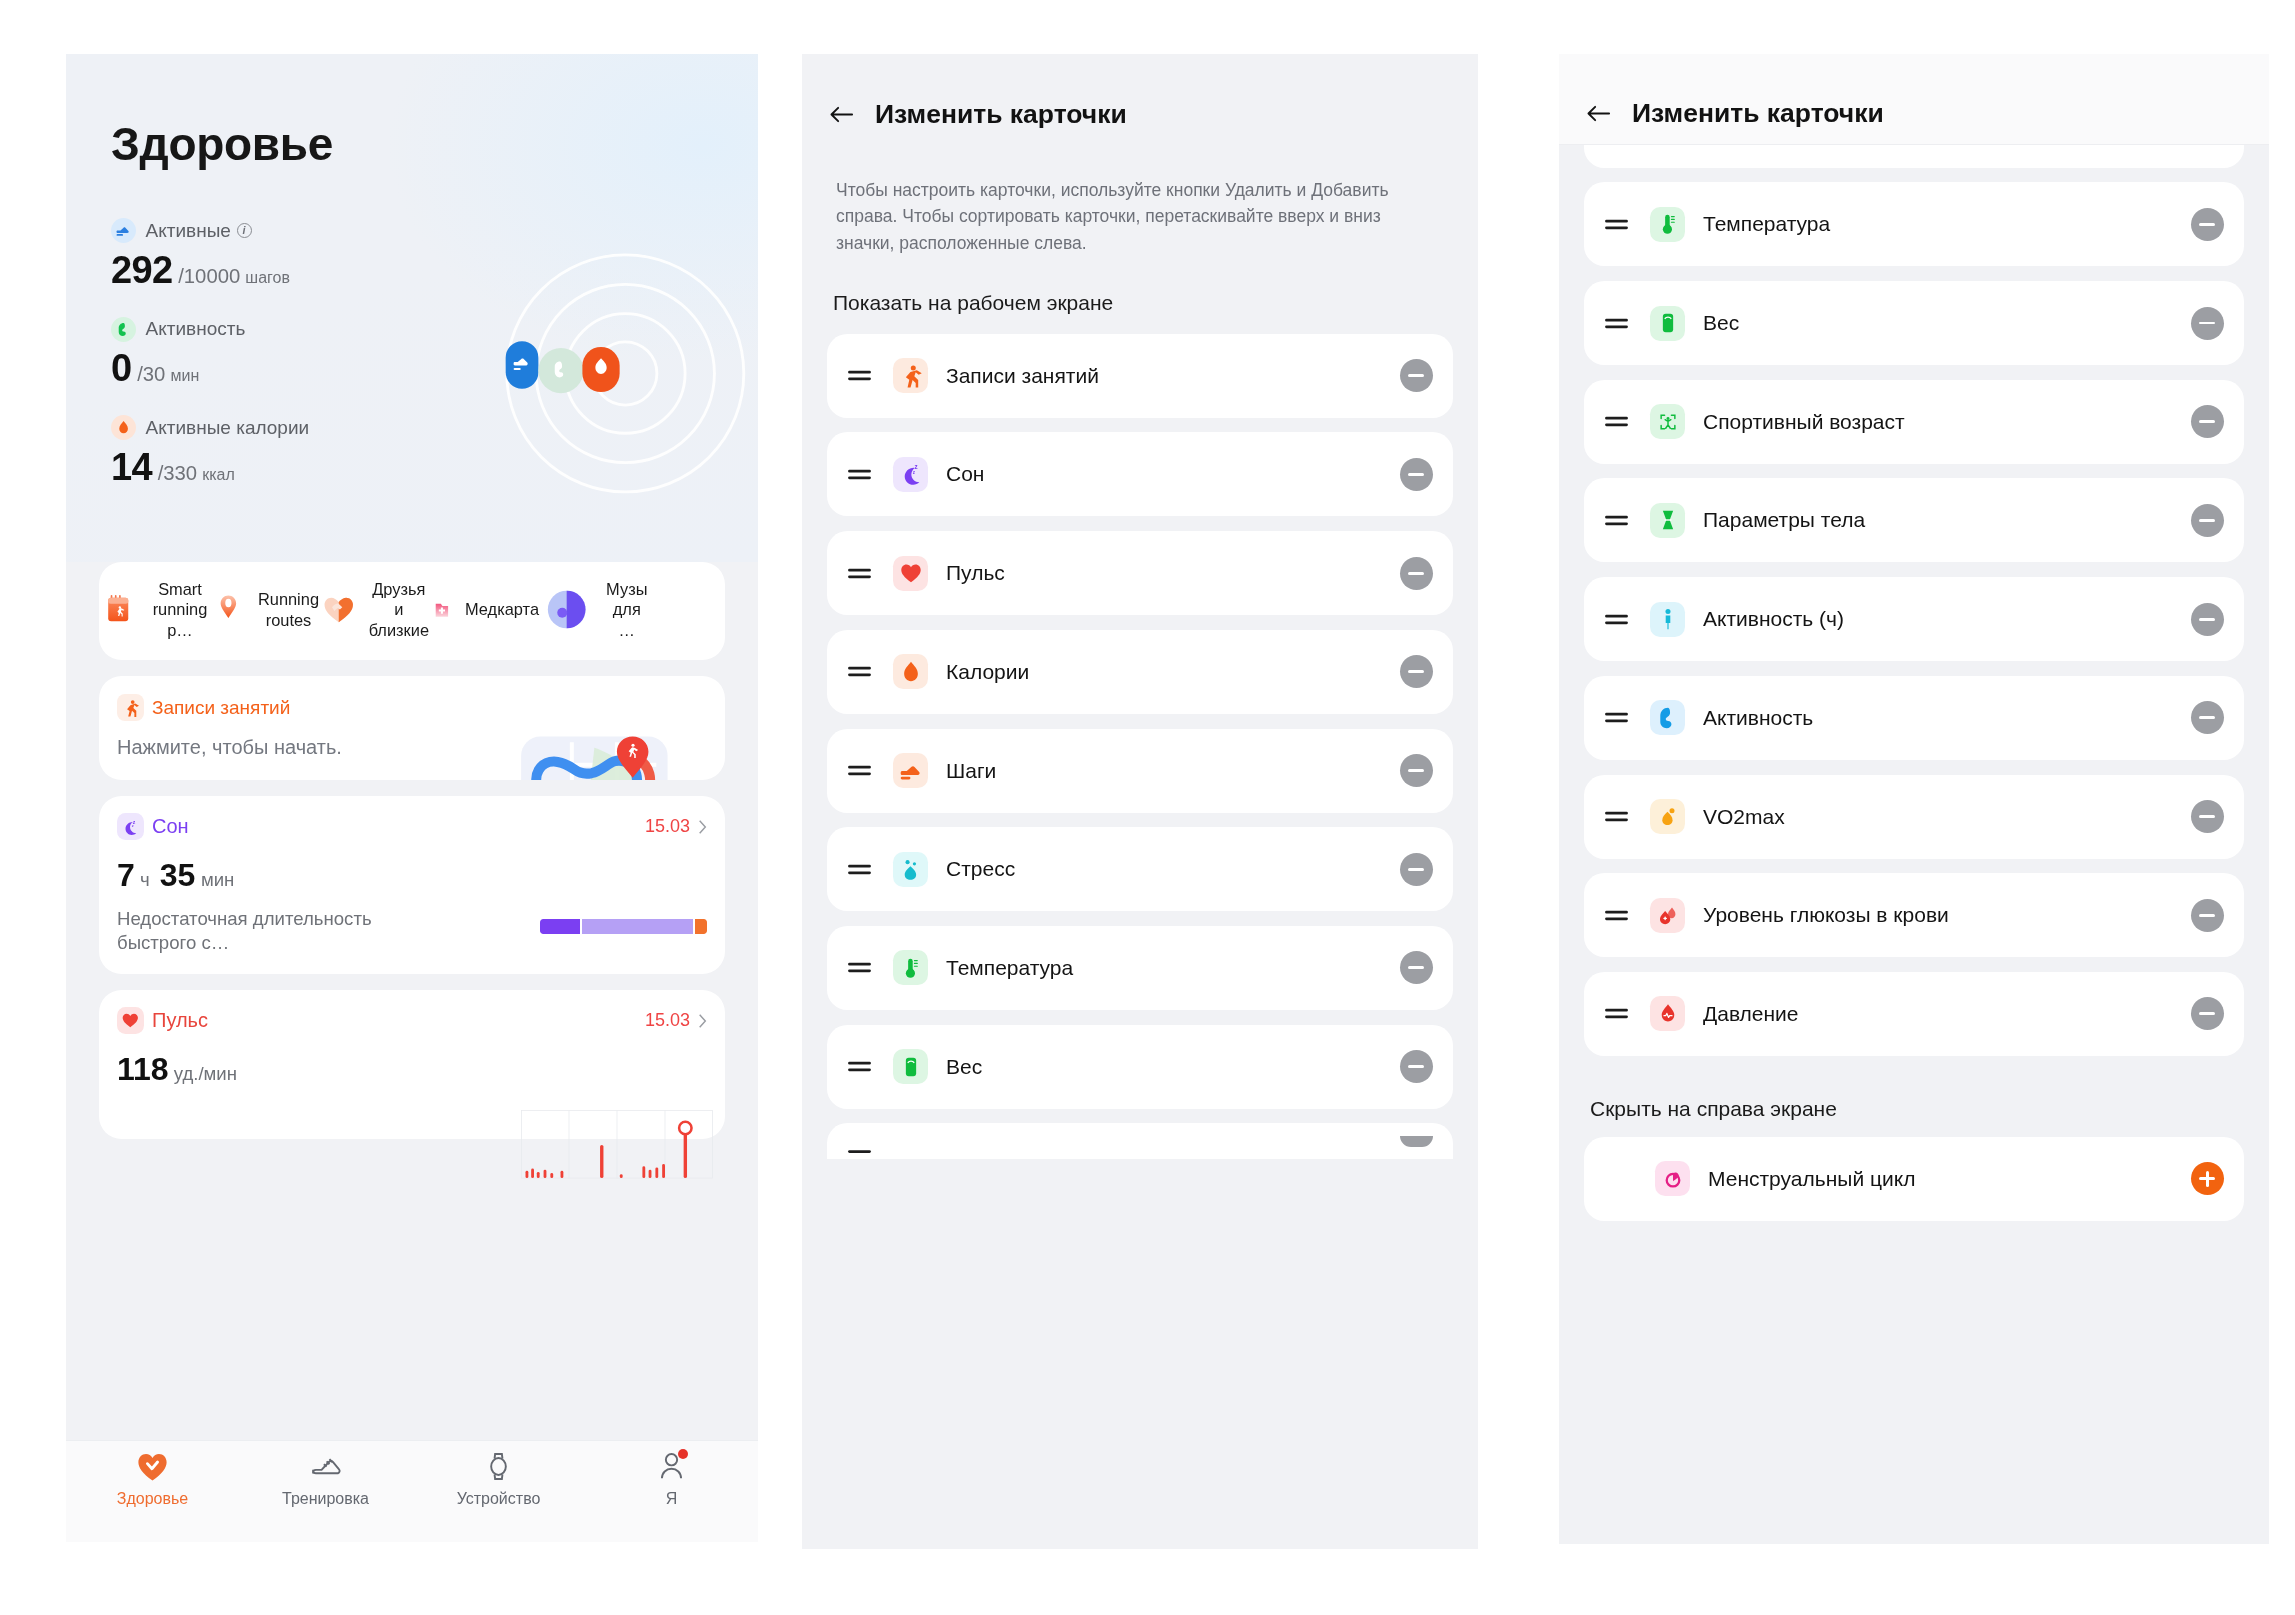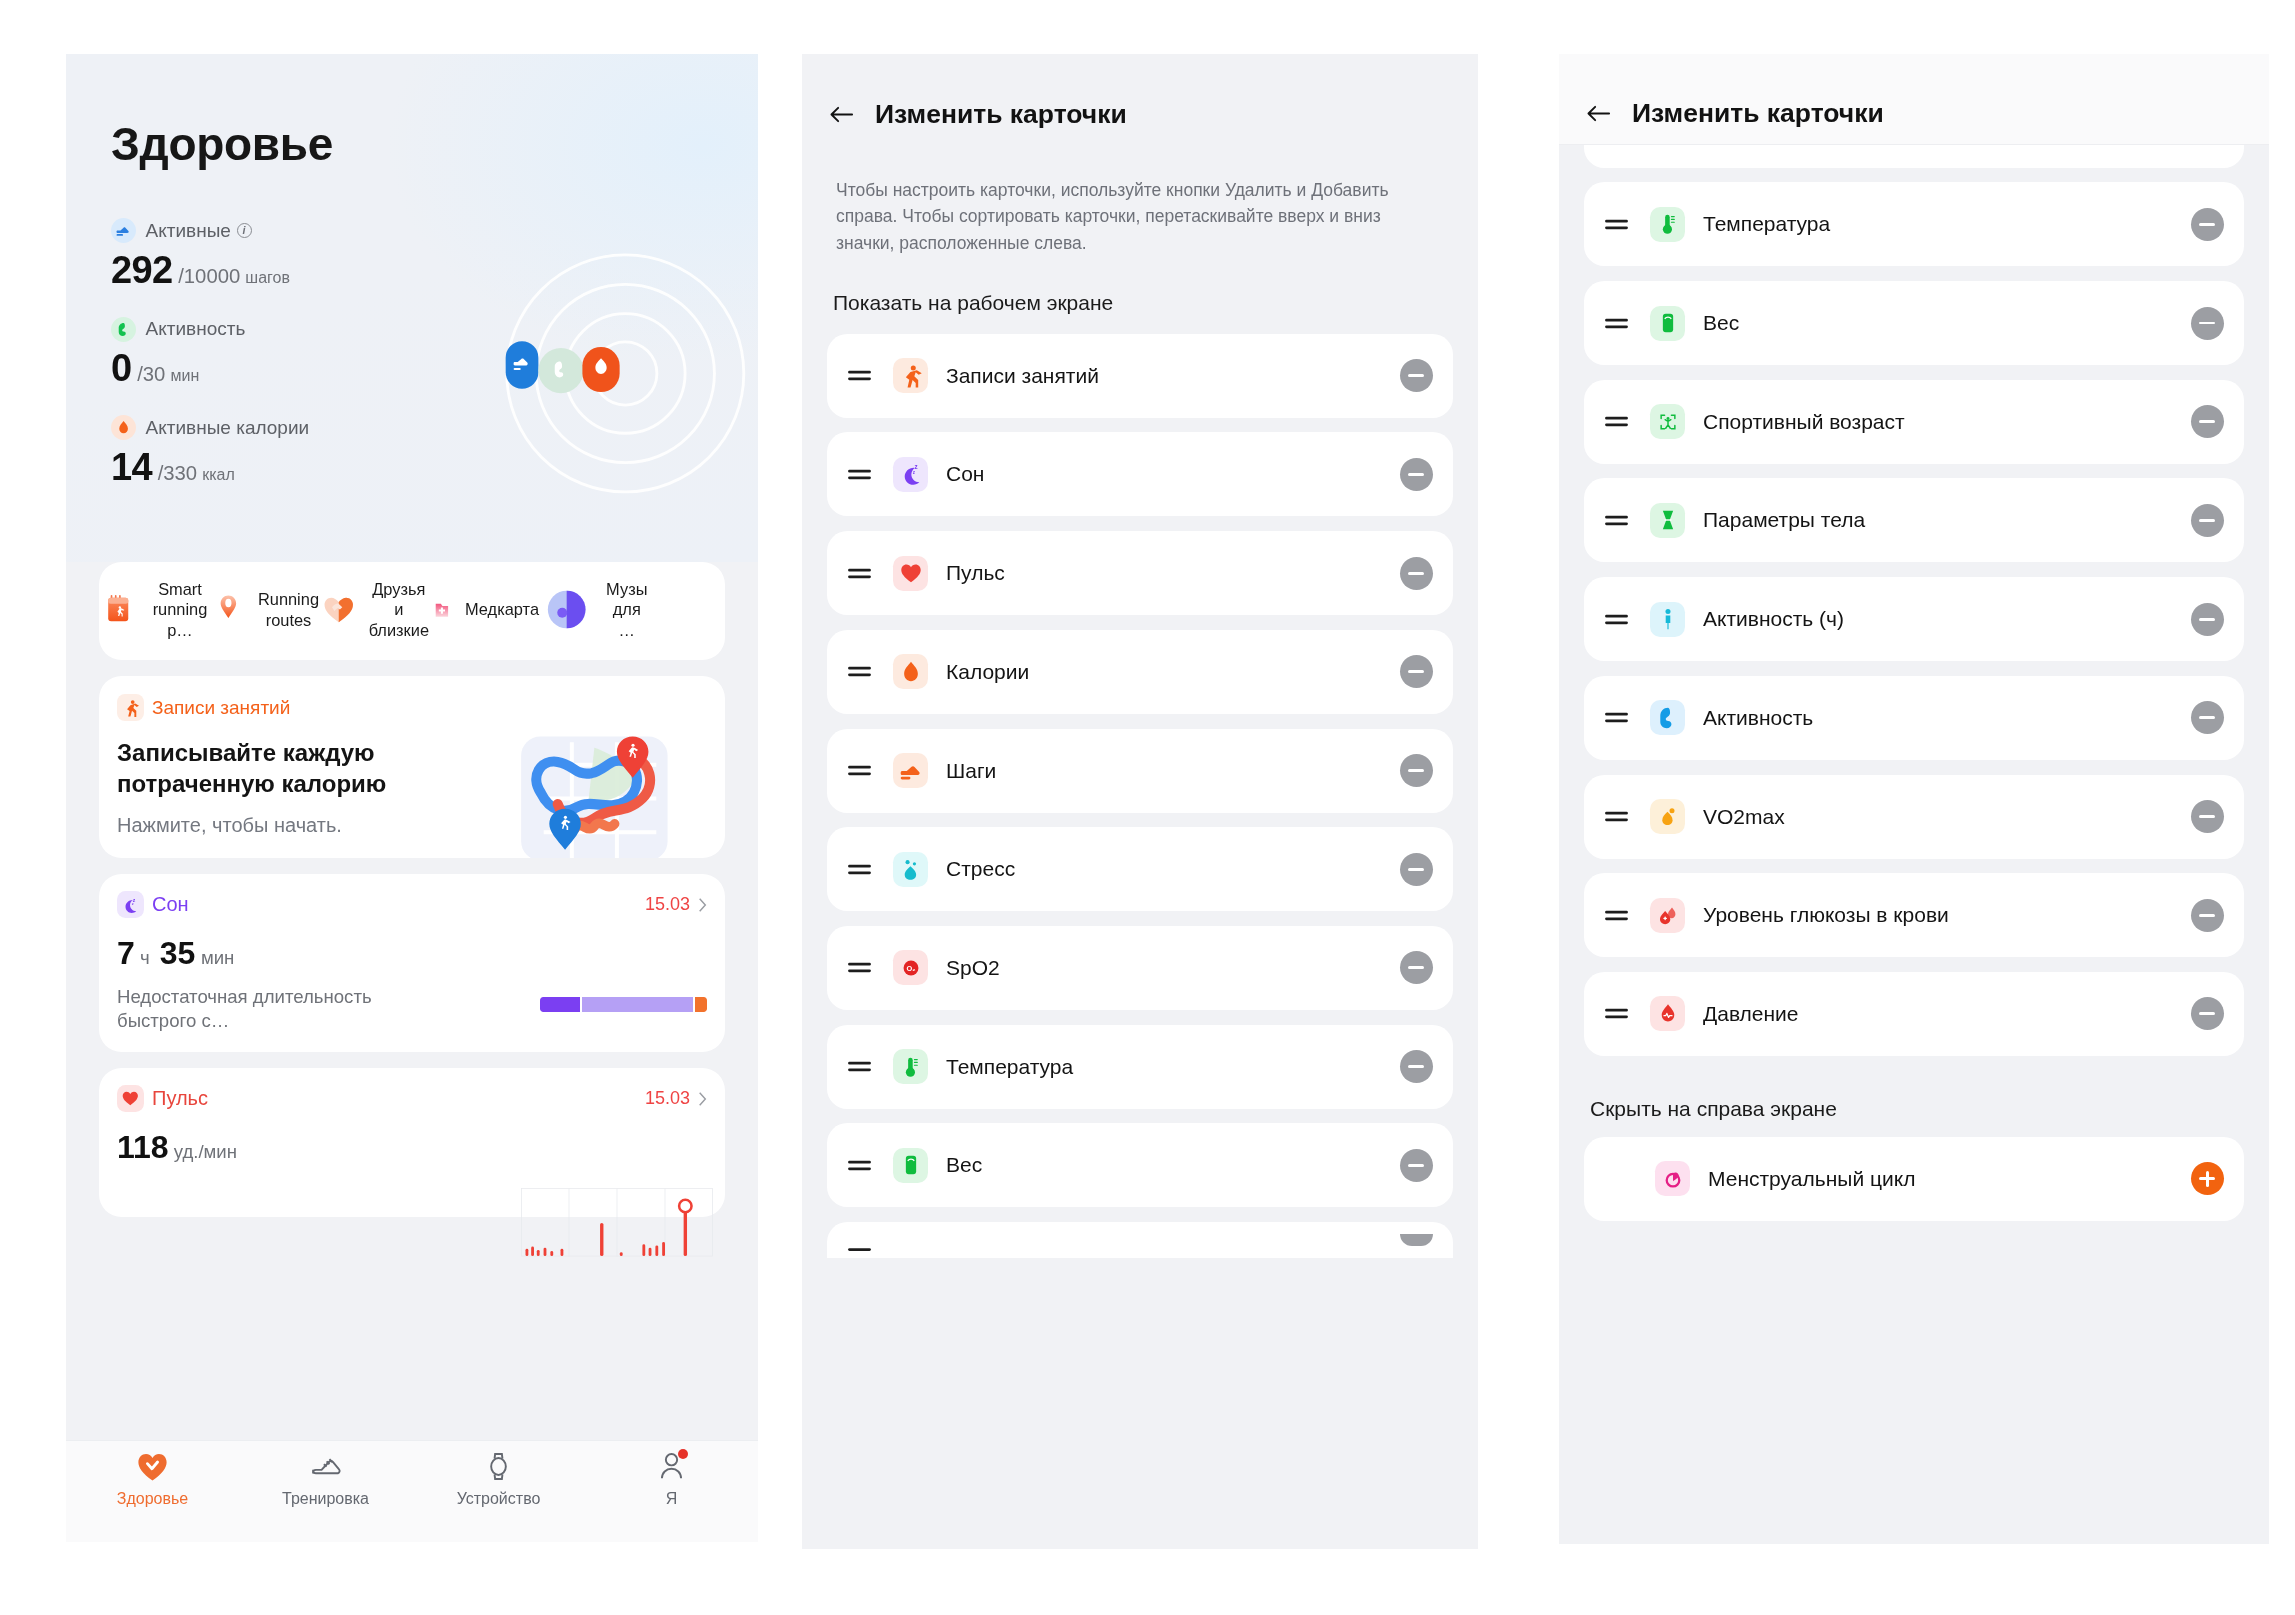--- a/index.html
+++ b/index.html
@@ -359,21 +359,20 @@
     <div class="card promo">
       <div class="promo-tag">
         <div class="promo-tag-ic">
           <svg viewBox="0 0 32 32" fill="#f4611a">
             <circle cx="19" cy="5.5" r="3.3"></circle>
             <path d="M15 11l-6 7 4.5 3.5L11 31h4l2.8-10 4.2 4v7h3.4V21l-5.2-5 1.8-5.4 4 3.4 4.2-2-6.6-4.2z"></path>
           </svg>
         </div>
         <div class="promo-tag-txt">Записи занятий</div>
       </div>
-      <div class="promo-h">Записывайте каждую потраченную калорию</div>
       <div class="promo-sub">Нажмите, чтобы начать.</div>
       <div class="promo-art">
         <svg viewBox="0 0 400 300">
           <rect x="60" y="40" width="260" height="220" rx="34" fill="#eef1fa"></rect>
           <path d="M100 90h200M100 150h200M100 210h200" stroke="#ffffff" stroke-width="7" fill="none"></path>
           <path d="M150 50v210M230 50v210" stroke="#ffffff" stroke-width="7" fill="none"></path>
           <path d="M190 60c30 10 60 30 70 60-20 30-50 40-80 30z" fill="#d9ecd8" opacity="0.9"></path>
           <path d="M95 140c-20-30 0-60 30-55 30 5 30 25 60 20 25-5 35-30 60-20 30 12 25 55 0 70-30 18-60-5-85 10-20 12-48 10-65-25z" fill="none" stroke="#3f8ff0" stroke-width="18" stroke-linecap="round"></path>
           <path d="M255 75c35 8 45 50 20 75-28 28-58 15-85 35-25 18-55 5-65-25" fill="none" stroke="#ef5a46" stroke-width="18" stroke-linecap="round"></path>
           <path d="M122 205c10-16 22 14 34-2s22 12 34-4 22 12 36-4" fill="none" stroke="#f2774d" stroke-width="17" stroke-linecap="round"></path>
@@ -634,37 +633,20 @@
               <circle cx="15" cy="9" r="3.6"></circle>
               <circle cx="27" cy="12" r="2.8"></circle>
             </svg>
         </span>
         <span class="row-label">Стресс</span>
         <span class="pill minus">
             <span class="bar"></span>
           </span>
       </div>
 
-      <div class="row">
-        <span class="drag">
-          <svg viewBox="0 0 52 52" stroke="#1d1d1d" stroke-width="5" stroke-linecap="round">
-              <path d="M8 20h36M8 32h36"></path>
-            </svg>
-        </span>
-        <span class="row-ic" style="background:#fde3e3">
-          <svg viewBox="0 0 42 42">
-              <circle cx="21" cy="21" r="13" fill="#e32424"></circle>
-              <text x="21" y="27" font-size="13" fill="#fff" text-anchor="middle" font-family="sans-serif" font-weight="700">O₂</text>
-            </svg>
-        </span>
-        <span class="row-label">SpO2</span>
-        <span class="pill minus">
-            <span class="bar"></span>
-          </span>
-      </div>
 
       <div class="row">
         <span class="drag">
           <svg viewBox="0 0 52 52" stroke="#1d1d1d" stroke-width="5" stroke-linecap="round">
               <path d="M8 20h36M8 32h36"></path>
             </svg>
         </span>
         <span class="row-ic" style="background:#ddf6e3">
           <svg viewBox="0 0 42 42" fill="#10bc3e">
               <rect x="16" y="5" width="8" height="22" rx="4"></rect>

